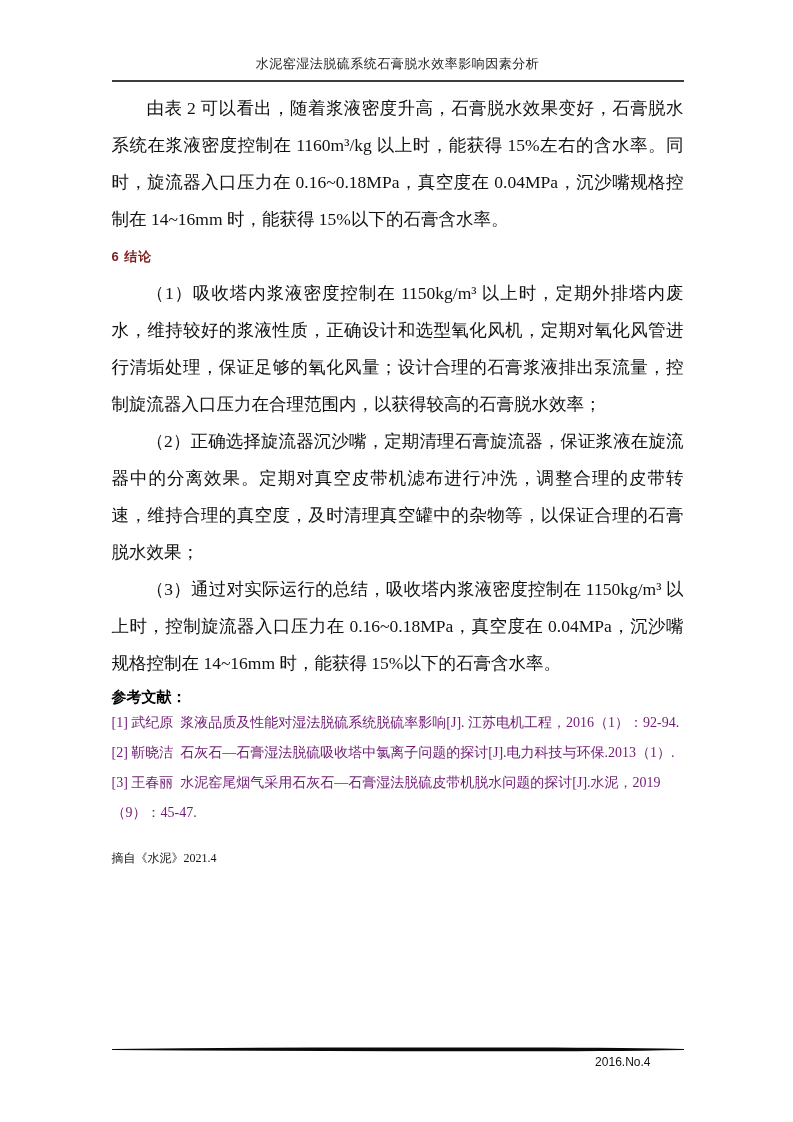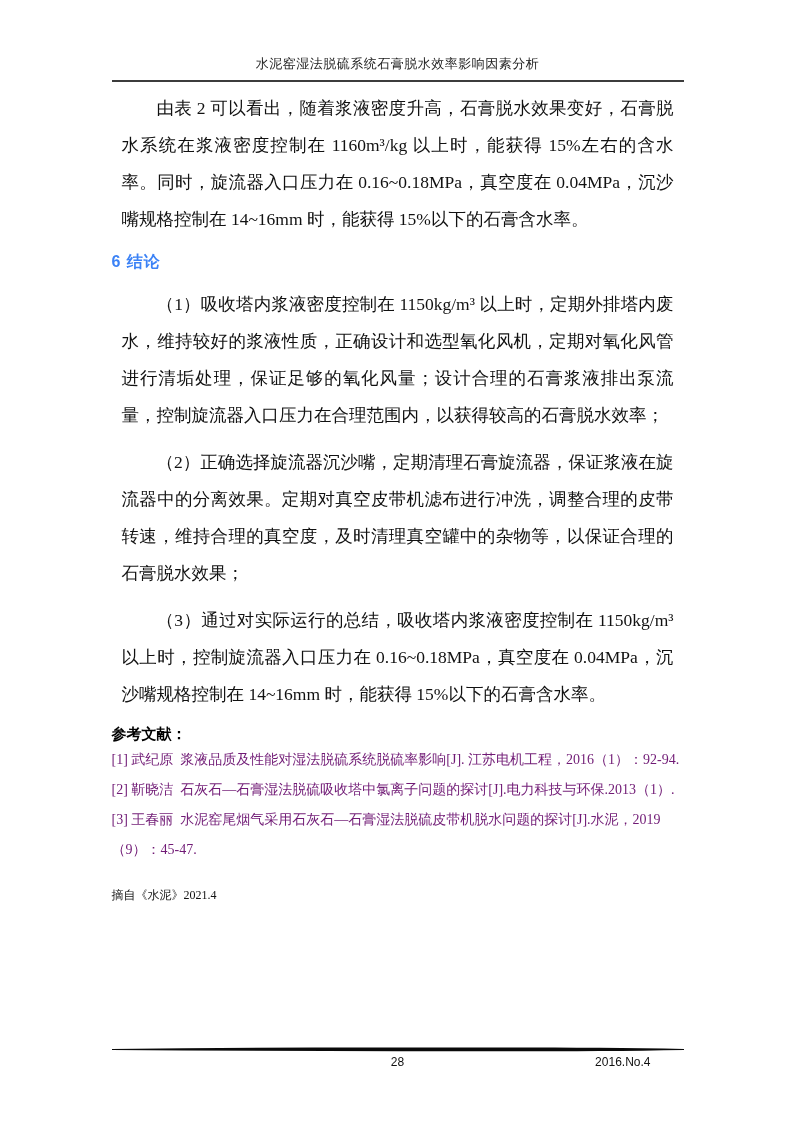--- a/index.html
+++ b/index.html
@@ -37,37 +37,37 @@
     background: #3c3c3c;
   }
   
   .content {
     position: absolute;
     top: 83px;
     left: 68px;
     right: 66px;
   }
   .body-par {
-    margin: 10px;
+    margin: 0;
     font-size: 17.5px;
     line-height: 37px;
     text-align: justify;
     text-indent: 2em;
     color: #111111;
   }
   .body-par.first {
     margin-top: 7px;
   }
   .section-heading {
     margin: 5px 0 4px 0;
     font-family: "Liberation Sans", "DejaVu Sans", sans-serif;
     font-weight: bold;
-    font-size: 16px;
+    font-size: 13px;
     line-height: 28px;
-    color: #3b82f6;
+    color: #7f1d1d;
     letter-spacing: 1px;
   }
   .ref-heading {
     margin-top: 4px;
     font-family: "Liberation Sans", "DejaVu Sans", sans-serif;
     font-weight: bold;
     font-size: 15px;
     line-height: 22px;
     color: #000000;
   }
@@ -147,18 +147,17 @@
   <div class="page-footer">
     <svg class="footer-rule" viewBox="0 0 657 7" preserveAspectRatio="none">
       <path d="M0,3.1
                C 110,1.9 220,1.4 330,1.5
                C 440,1.6 560,1.2 657,2.9
                L657,3.9
                C 560,5.6 440,5.4 330,5.2
                C 220,5.0 110,4.4 0,3.9 Z" fill="#0a0a0a"></path>
     </svg>
     <div class="footer-row">
-      <span class="page-number">28</span>
       <span class="issue-label">2016.No.4</span>
     </div>
   </div>
 
 </div>
 
 </body></html>

